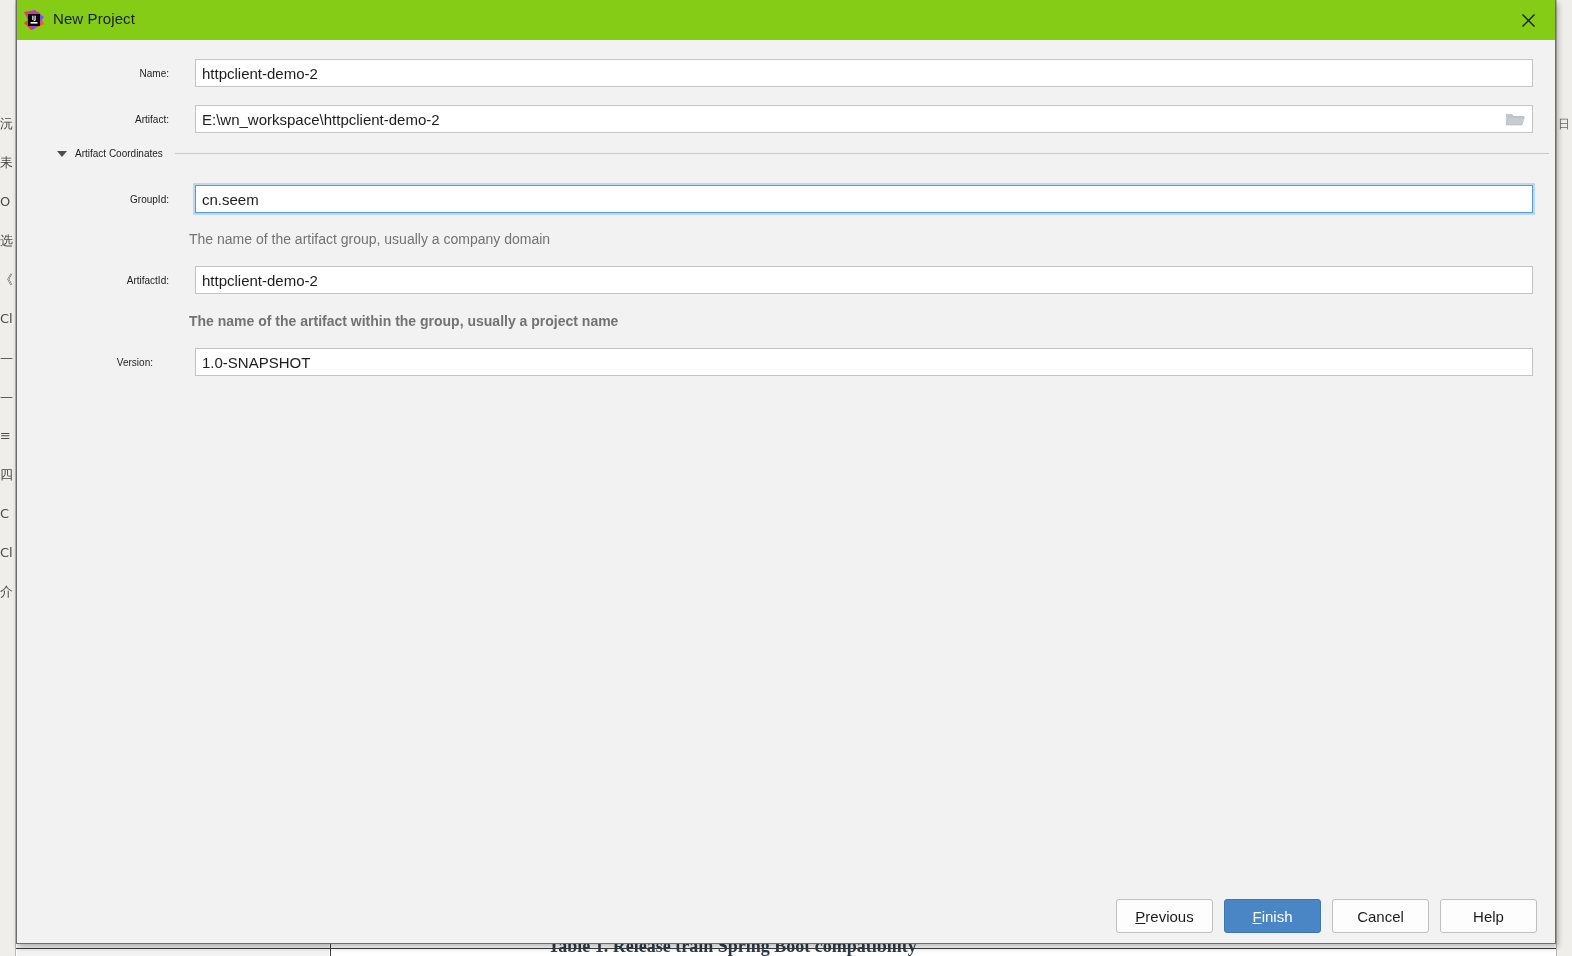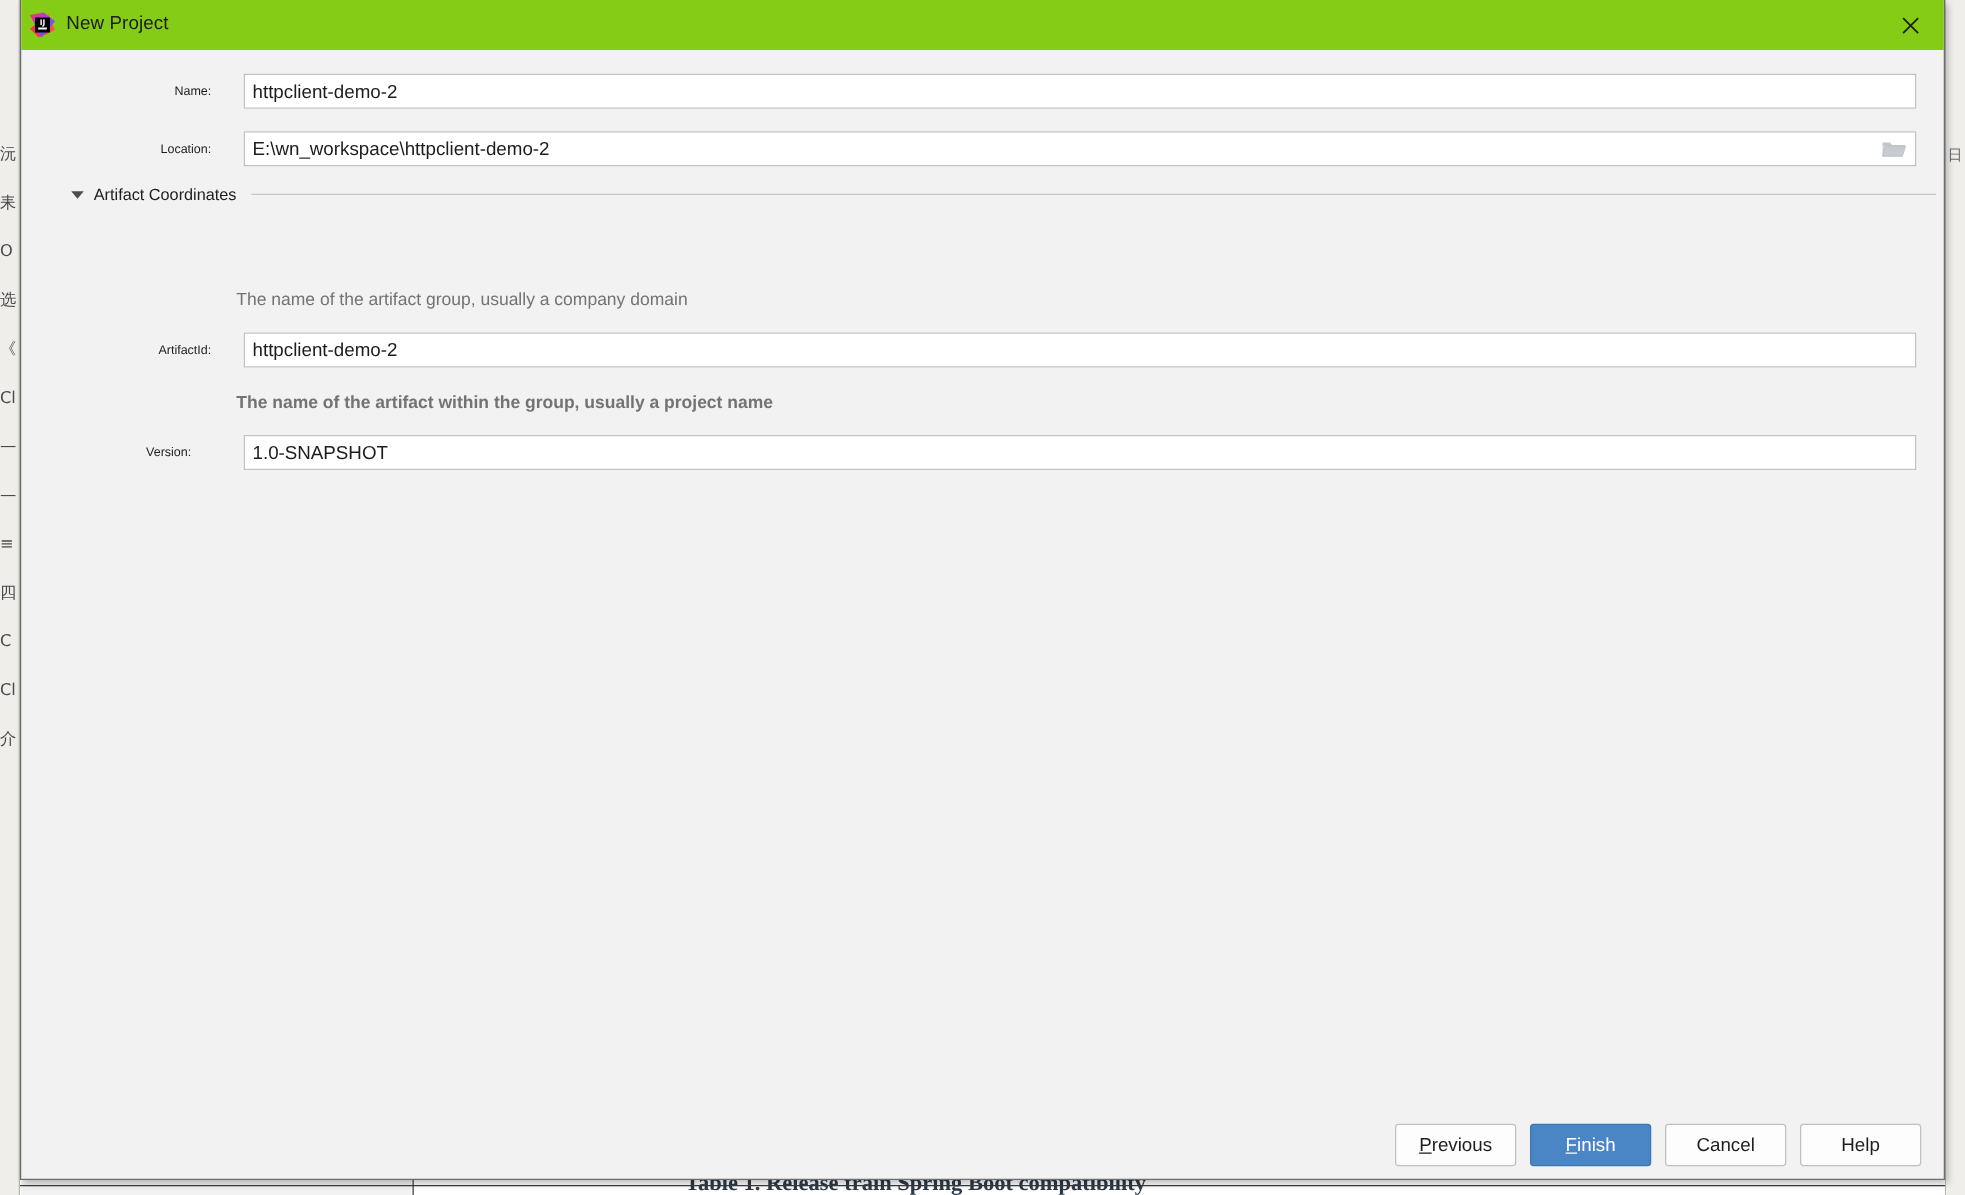--- a/index.html
+++ b/index.html
@@ -183,21 +183,21 @@
   }
   .collapse-triangle {
     width: 0; height: 0;
     border-left: 5px solid transparent;
     border-right: 5px solid transparent;
     border-top: 6px solid #4d4d4d;
     margin-right: 8px;
     cursor: pointer;
   }
   .section-title {
-    font-size: 13px;
+    font-size: 10px;
     color: #1d1d1d;
     white-space: nowrap;
     margin-right: 12px;
   }
   .section-line {
     flex: 1;
     height: 1px;
     background: #c8c8c8;
   }
 
@@ -308,39 +308,45 @@
   </div>
 
   <div class="form-row" style="left:24px; top:59px; width:1492px;">
     <span class="field-label" style="width:128px;">Name:</span>
     <span style="position:relative; margin-left:26px;">
       <input class="text-input" style="width: 1338px;" value="httpclient-demo-2">
     </span>
   </div>
 
   <div class="form-row" style="left:24px; top:105px; width:1492px;">
-    <span class="field-label" style="width:128px;">Location:</span>
+    <span class="field-label" style="width:128px;">Artifact:</span>
     <span style="position:relative; margin-left:26px; display:inline-block;">
       <input class="text-input" style="width: 1338px; padding-right: 34px;" value="E:\wn_workspace\httpclient-demo-2">
       <span class="browse-icon">
         <svg width="20" height="16" viewBox="0 0 20 16" xmlns="http://www.w3.org/2000/svg">
           <path d="M1 3 h6 l1.6 2 H19 v1 H1 Z" fill="#c3c7cc"></path>
           <path d="M1 6 h18 l-2.5 8 H1 Z" fill="#ccd0d5"></path>
           <path d="M3.5 6 h16 l-2.6 8 H1 Z" fill="#c8ccd1" stroke="#b6bbc1" stroke-width="0.6"></path>
         </svg>
       </span>
     </span>
   </div>
 
   <div class="section-header">
     <span class="collapse-triangle"></span>
     <span class="section-title">Artifact Coordinates</span>
     <span class="section-line"></span>
   </div>
 
+  <div class="form-row" style="left:24px; top:185px; width:1492px;">
+    <span class="field-label" style="width:128px;">GroupId:</span>
+    <span style="position:relative; margin-left:26px; display:inline-block;">
+      <input class="text-input focused" style="width: 1338px;" value="cn.seem">
+    </span>
+  </div>
   <div class="hint-text" style="left:172px; top:231px;">The name of the artifact group, usually a company domain</div>
 
   <div class="form-row" style="left:24px; top:266px; width:1492px;">
     <span class="field-label" style="width:128px;">ArtifactId:</span>
     <span style="position:relative; margin-left:26px; display:inline-block;">
       <input class="text-input" style="width: 1338px;" value="httpclient-demo-2">
     </span>
   </div>
   <div class="hint-text" style="left:172px; top:313px;font-weight:bold;">The name of the artifact within the group, usually a project name</div>
 

